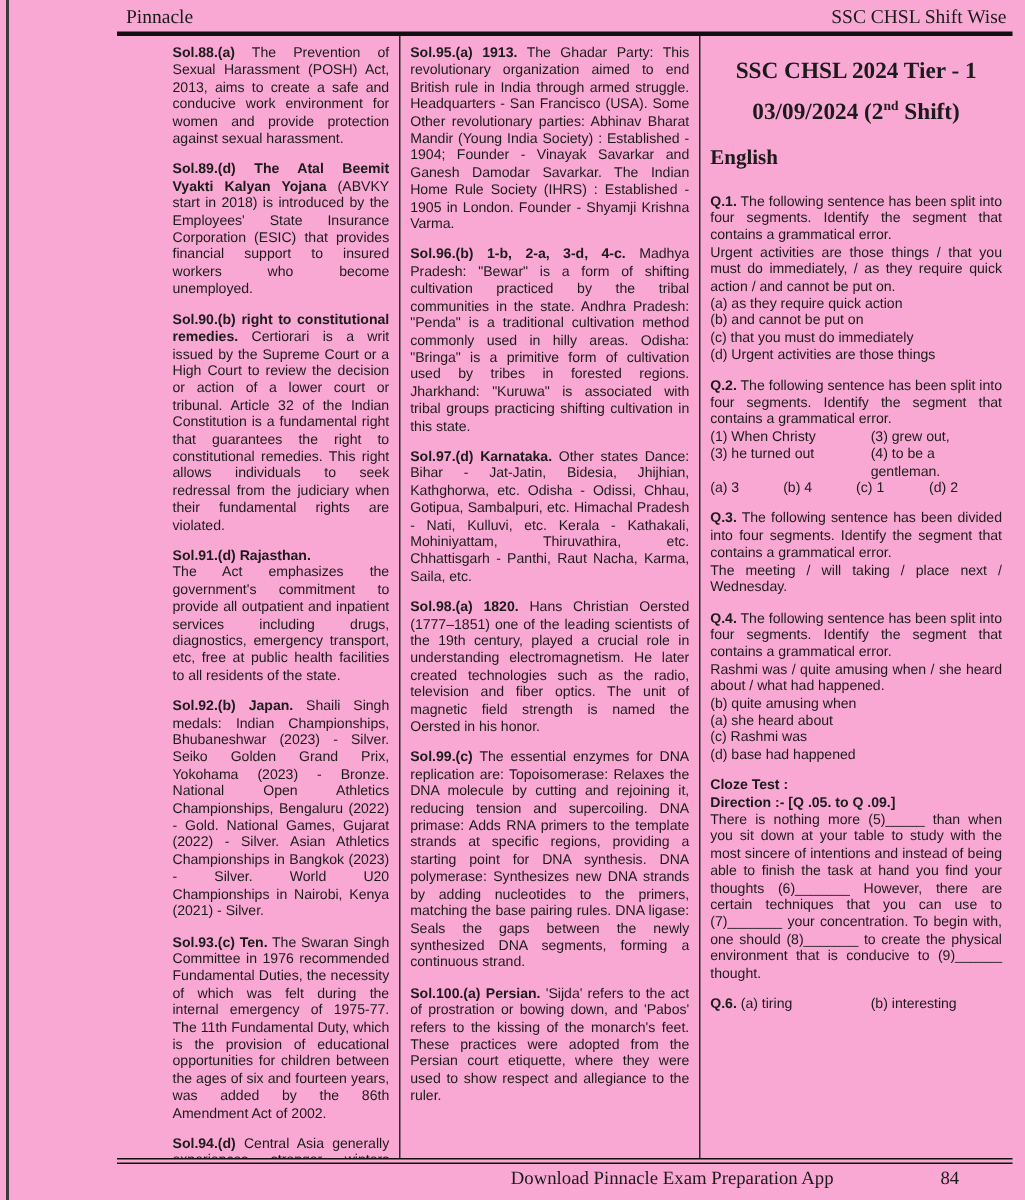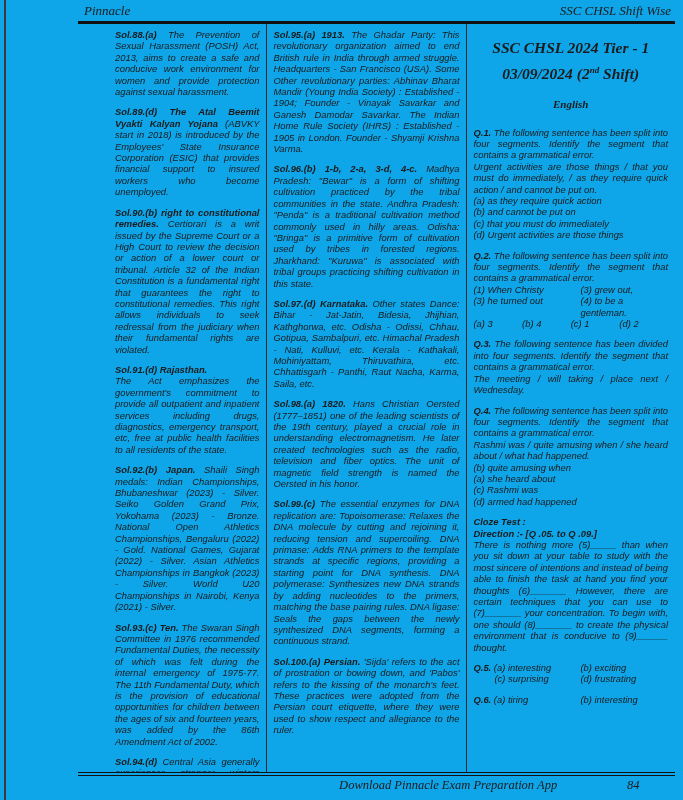--- a/index.html
+++ b/index.html
@@ -1,19 +1,19 @@
 <!DOCTYPE html>
 <html><head>
 <meta charset="utf-8">
 <style>
   * { margin:0; padding:0; box-sizing:border-box; }
   html,body { background:#e9e9e9; }
   body { width:683px; height:800px; position:relative; overflow:hidden;
          font-family:"Liberation Sans", sans-serif; color:#1b1b1b; }
-  .sheet { position:absolute; inset:0; background:#0ea5e9;font-style:italic; }
+  .sheet { position:absolute; inset:0; background:#f9a8d4; }
   .scan-edge { position:absolute; left:4px; top:0; bottom:0; width:2px; background:#3a3a3a; }
   .page { position:absolute; left:78px; top:0; width:597px; }
 
   .hdr { display:flex; justify-content:space-between; align-items:flex-end;
          font-family:"Liberation Serif", serif; font-size:13px; padding:3px 4px 2px 6px; }
   .hdr-rule { border-top:3px solid #101010; }
 
   .cols { display:flex; height:748px; overflow:hidden;margin-left:31px; }
   .col { font-size:9.4px; line-height:11.4px; padding:5px 7px 0 6px; }
   .col1 { width:166px; }
@@ -21,22 +21,22 @@
   .col3 { width:219px; }
 
   p.sol { text-align:justify; margin-bottom:9px; }
   .solline { display:block; }
   .solbody { display:block; text-align:justify; }
   b { font-weight:bold; }
 
   .title-block { font-family:"Liberation Serif", serif; font-weight:bold; font-size:15.5px;
                  line-height:22px; text-align:center; padding:8px 0 0; }
   .title-block sup { font-size:9px; }
-  .english { font-family:"Liberation Serif", serif; font-weight:bold; font-size:11px;
-             text-align:center; margin:14px 0 16px; }
+  .english { font-family:"Liberation Serif", serif; font-weight:bold; font-size:14px;
+             text-align:left; margin:14px 0 16px; }
 
   .q { margin-bottom:9px; }
   .qt, .qp { text-align:justify; }
   .optlines div { text-align:left; }
   .g2 { display:grid; grid-template-columns:55% 45%; }
   .g4 { display:grid; grid-template-columns:25% 25% 25% 25%; }
   .ind { padding-left:21px; }
   .cloze-head { font-weight:bold; }
 
   .ftr-rule { height:4px; border-top:1.2px solid #101010; border-bottom:1.2px solid #101010; }
@@ -125,40 +125,30 @@
           <p class="qp">The meeting / will taking / place next / Wednesday.</p>
         </div>
 
         <div class="q">
           <p class="qt"><b>Q.4.</b> <span>The following sentence has been split into four segments. Identify the segment that contains a grammatical error.</span></p>
           <p class="qp">Rashmi was / quite amusing when / she heard about / what had happened.</p>
           <div class="optlines">
             <div>(b) quite amusing when</div>
             <div>(a) she heard about</div>
             <div>(c) Rashmi was</div>
-            <div>(d) armed had happened</div>
+            <div>(d) base had happened</div>
           </div>
         </div>
 
         <div class="q">
           <div class="cloze-head">Cloze Test :</div>
           <div class="cloze-head">Direction :- [Q .05. to Q .09.]</div>
           <p class="qp">There is nothing more (5)_____ than when you sit down at your table to study with the most sincere of intentions and instead of being able to finish the task at hand you find your thoughts (6)_______ However, there are certain techniques that you can use to (7)_______ your concentration. To begin with, one should (8)_______ to create the physical environment that is conducive to (9)______ thought.</p>
         </div>
 
-        <div class="q">
-          <div class="g2">
-            <span><b>Q.5.</b> <span>(a) interesting</span></span>
-            <span>(b) exciting</span>
-          </div>
-          <div class="g2">
-            <span class="ind">(c) surprising</span>
-            <span>(d) frustrating</span>
-          </div>
-        </div>
 
         <div class="q">
           <div class="g2">
             <span><b>Q.6.</b> <span>(a) tiring</span></span>
             <span>(b) interesting</span>
           </div>
         </div>
 
       </div>
     </div>

